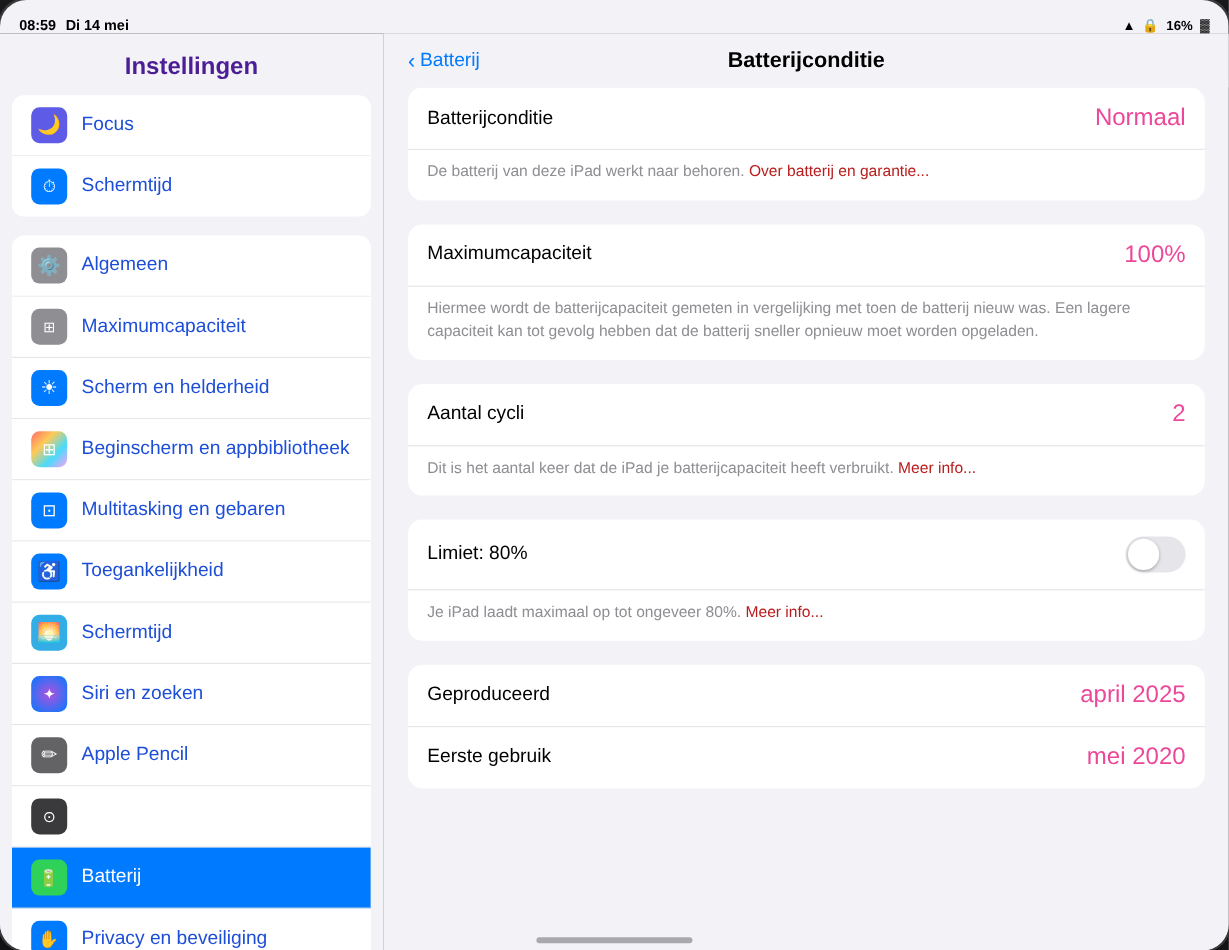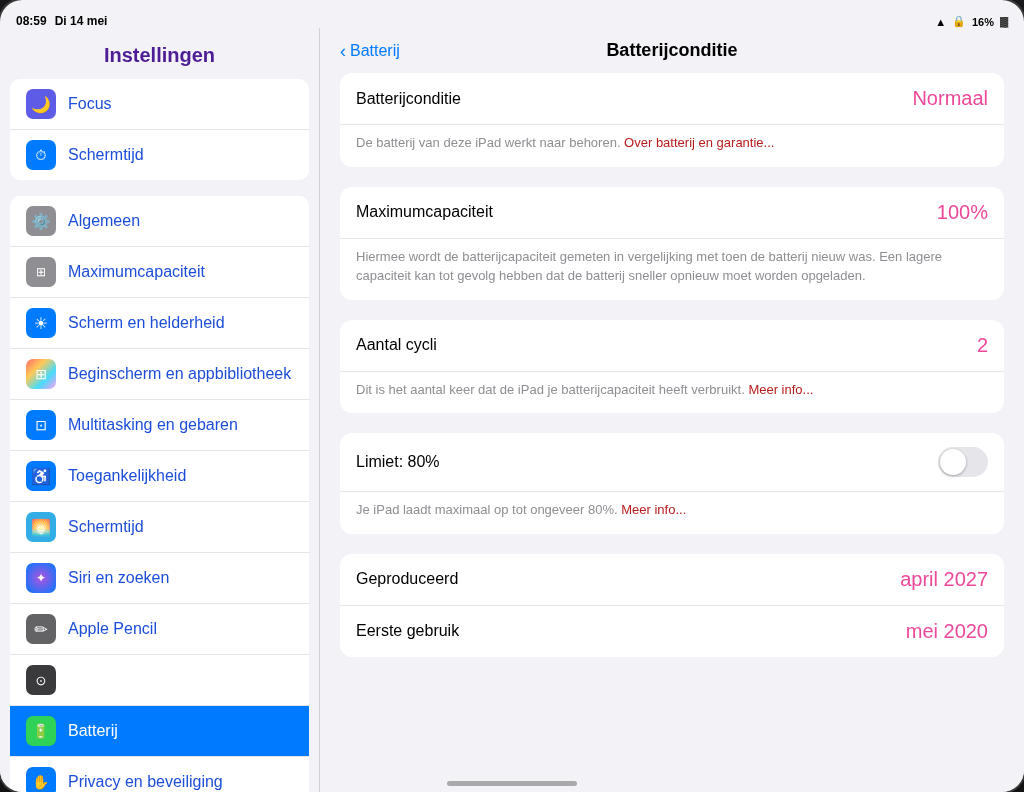--- a/index.html
+++ b/index.html
@@ -346,21 +346,21 @@
             </div>
           </div>
           <div class="card-description">
             Je iPad laadt maximaal op tot ongeveer 80%. <a>Meer info...</a>
           </div>
         </div>
 
         <div class="card">
           <div class="card-row">
             <span class="card-row-label">Geproduceerd</span>
-            <span class="card-row-value">april 2027</span>
+            <span class="card-row-value">april 2025</span>
           </div>
           <div class="card-row">
             <span class="card-row-label">Eerste gebruik</span>
             <span class="card-row-value">mei 2020</span>
           </div>
         </div>
 
       </div>
     </div>
   </div>

